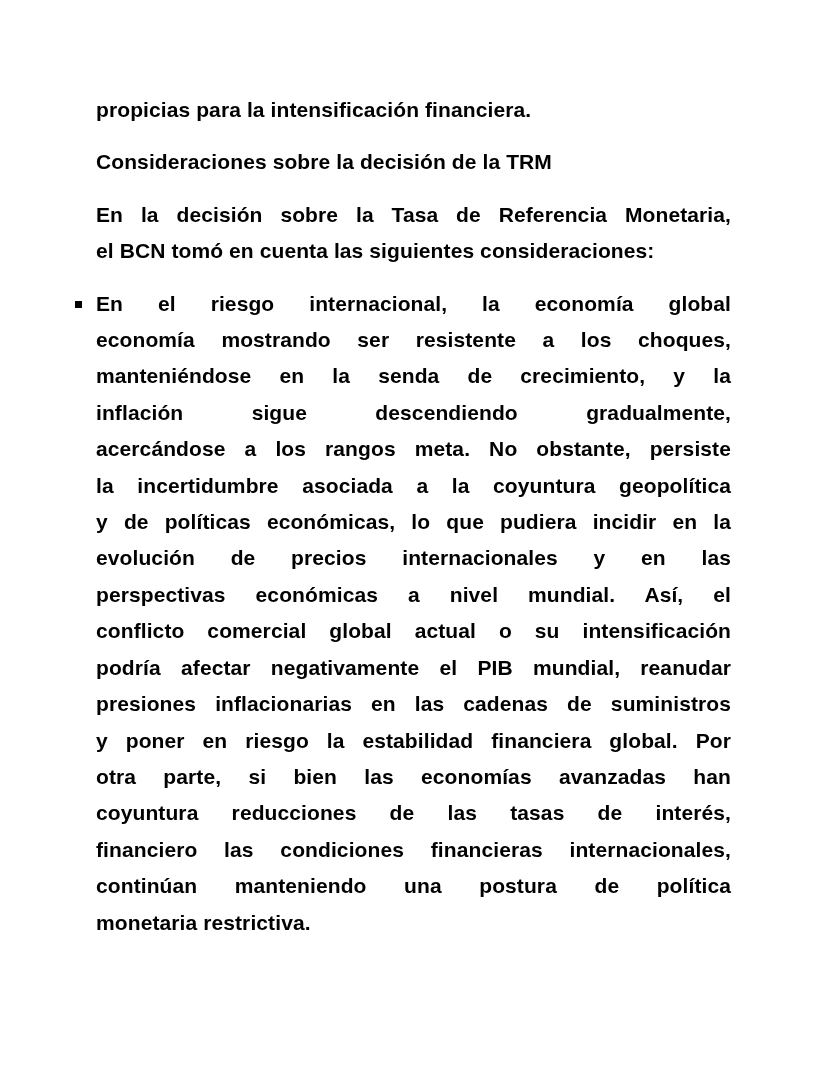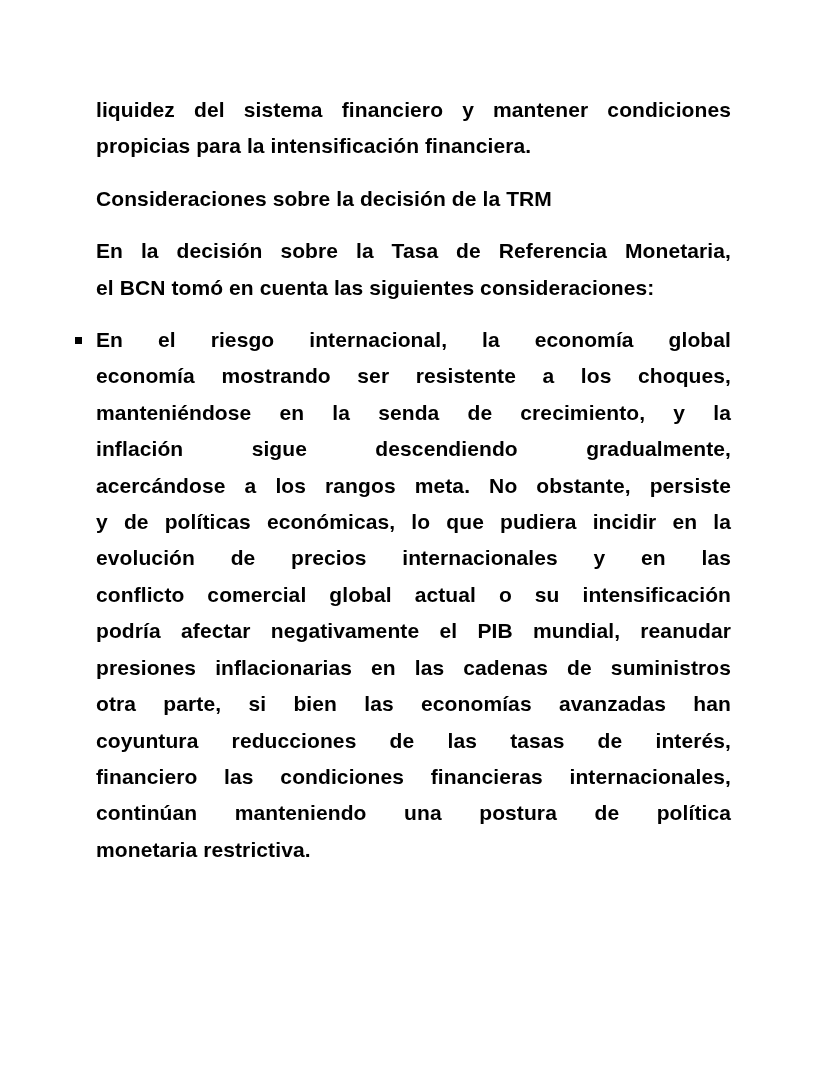--- a/index.html
+++ b/index.html
@@ -53,42 +53,44 @@
     height: 7px;
     background: #000000;
   }
 </style>
 </head>
 <body>
 
 <div class="page">
   <div class="doc">
       <div class="para body">
-        <div class="line fill">liquidez del sistema financiero y mantener condiciones</div>
         <div class="line">propicias para la intensificación financiera.</div>
       </div>
       <div class="para heading">
         <div class="line">Consideraciones sobre la decisión de la TRM</div>
       </div>
       <div class="para body">
         <div class="line fill">En la decisión sobre la Tasa de Referencia Monetaria,</div>
         <div class="line">el BCN tomó en cuenta las siguientes consideraciones:</div>
       </div>
       <div class="para bullet">
         <span class="marker"></span>
         <div class="line fill">En el riesgo internacional, la economía global</div>
         <div class="line fill">economía mostrando ser resistente a los choques,</div>
         <div class="line fill">manteniéndose en la senda de crecimiento, y la</div>
         <div class="line fill">inflación sigue descendiendo gradualmente,</div>
         <div class="line fill">acercándose a los rangos meta. No obstante, persiste</div>
+        <div class="line fill">la incertidumbre asociada a la coyuntura geopolítica</div>
         <div class="line fill">y de políticas económicas, lo que pudiera incidir en la</div>
         <div class="line fill">evolución de precios internacionales y en las</div>
+        <div class="line fill">perspectivas económicas a nivel mundial. Así, el</div>
         <div class="line fill">conflicto comercial global actual o su intensificación</div>
         <div class="line fill">podría afectar negativamente el PIB mundial, reanudar</div>
         <div class="line fill">presiones inflacionarias en las cadenas de suministros</div>
+        <div class="line fill">y poner en riesgo la estabilidad financiera global. Por</div>
         <div class="line fill">otra parte, si bien las economías avanzadas han</div>
         <div class="line fill">coyuntura reducciones de las tasas de interés,</div>
         <div class="line fill">financiero las condiciones financieras internacionales,</div>
         <div class="line fill">continúan manteniendo una postura de política</div>
         <div class="line">monetaria restrictiva.</div>
       </div>
     </div>
 </div>
 
 </body></html>

